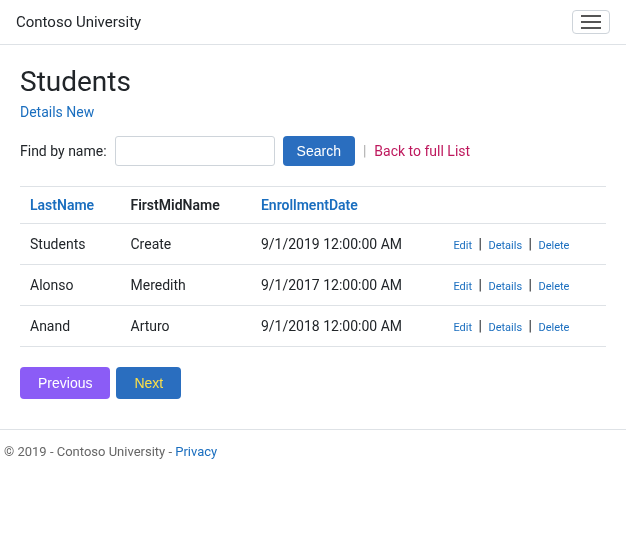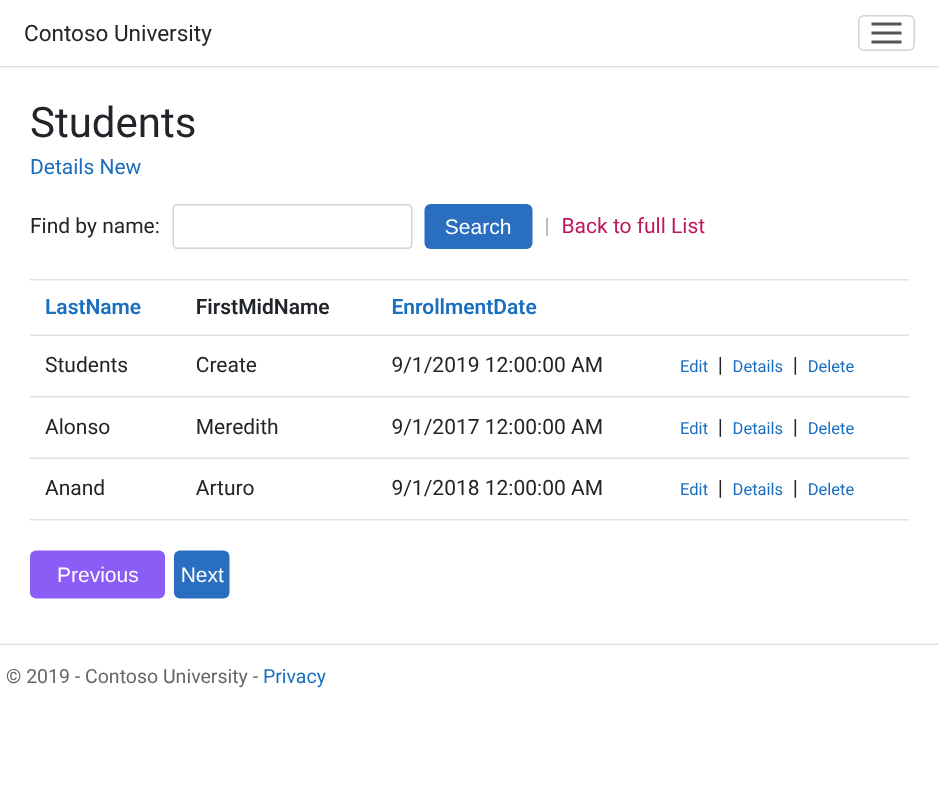--- a/index.html
+++ b/index.html
@@ -161,24 +161,24 @@
       background: #8b5cf6;
       color: #fff;
       border: none;
       border-radius: 4px;
       padding: 8px 18px;
       font-size: 14px;
       cursor: pointer;
     }
     .btn-next {
       background: #2a6ebf;
-      color: #ffffff;
+      color: #fde047;
       border: none;
       border-radius: 4px;
-      padding: 8px 4px;
+      padding: 8px 18px;
       font-size: 14px;
       cursor: pointer;
     }
 
     
     .footer {
       border-top: 1px solid #dee2e6;
       padding: 14px 4px;
       font-size: 13px;
       color: #666;

